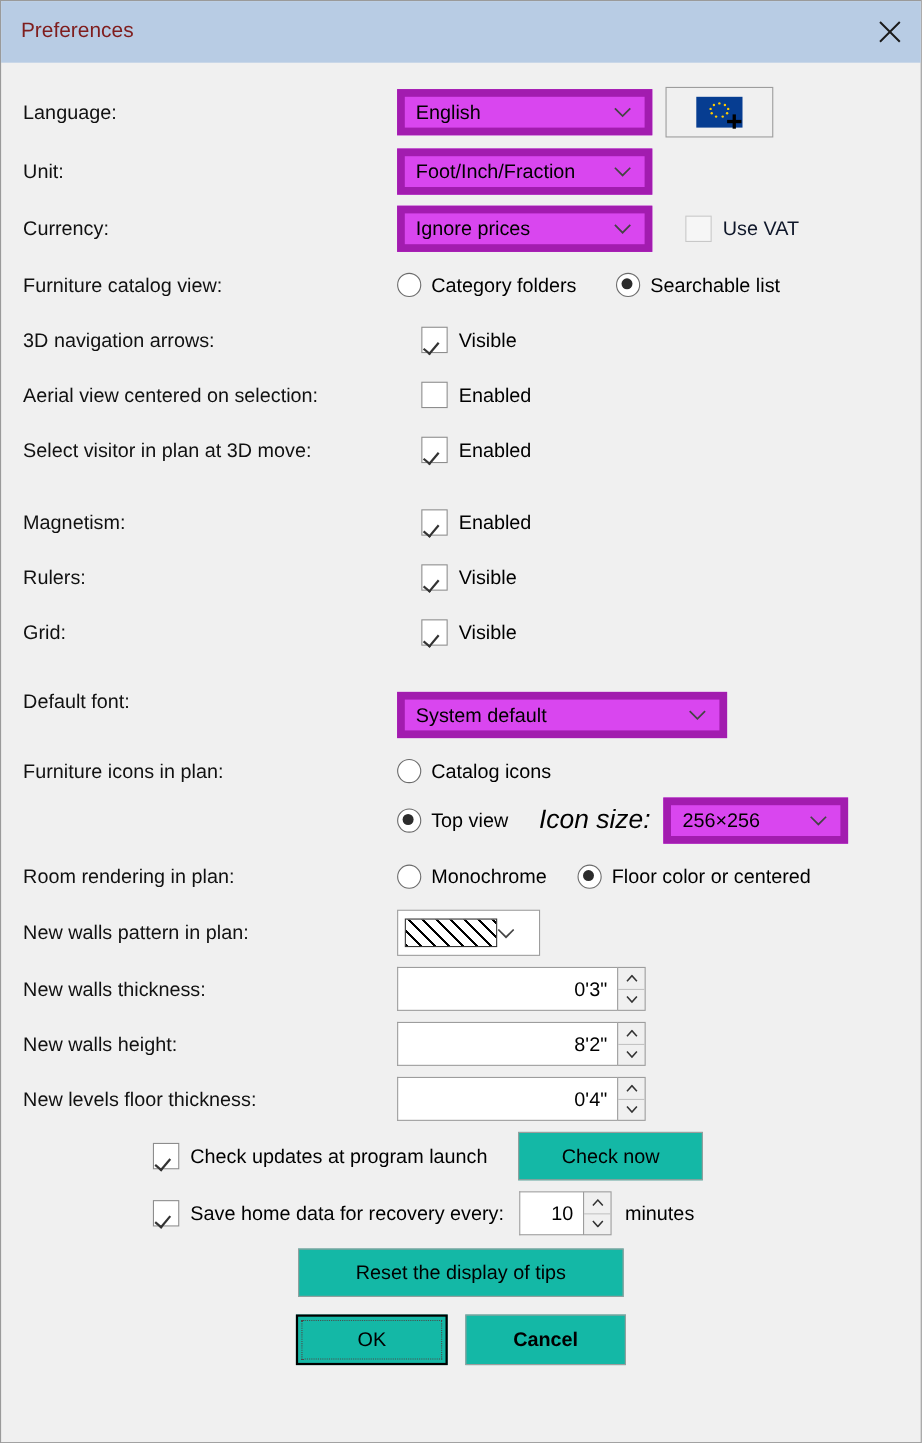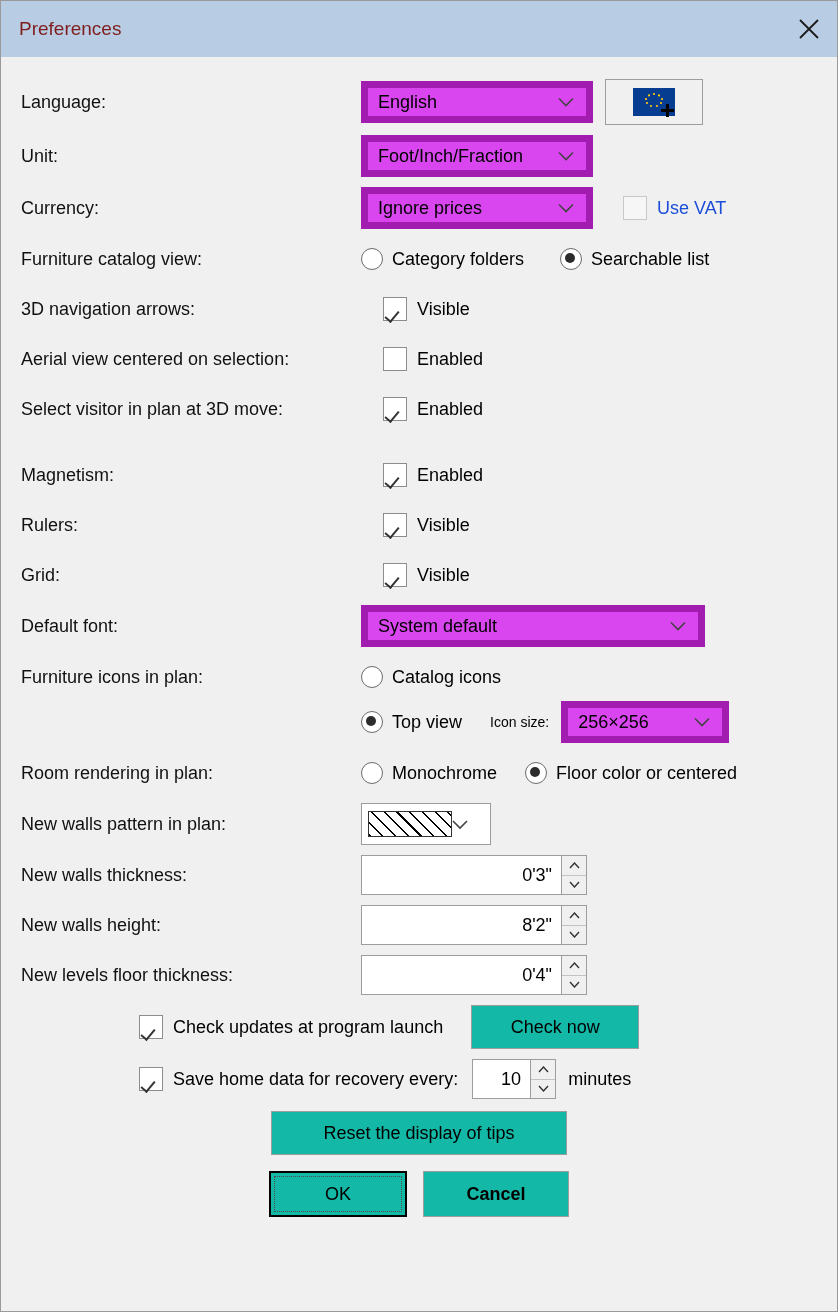--- a/index.html
+++ b/index.html
@@ -78,21 +78,21 @@
     font-size: 18px;
     cursor: pointer;
   }
   .combo .arrow {
     position: absolute;
     right: 12px;
     top: 50%;
     transform: translateY(-50%);
   }
   .combo-w230 { width: 232px; }
-  .combo-w320 { width: 344px; }
+  .combo-w320 { width: 300px; margin-top: 24px; }
   .combo-w165 { width: 168px; }
 
   
   .flag-btn {
     width: 98px;
     height: 46px;
     margin-left: 12px;
     border: 1px solid #9d9d9d;
     background: #f0f0f0;
     display: flex;
@@ -150,21 +150,21 @@
     height: 12px;
     border-right: 2.4px solid #333;
     border-bottom: 2.4px solid #333;
     transform: rotate(40deg);
   }
   .cb.disabled { border-color: #c8c8c8; background: #f6f6f6; }
   .cb-label {
     margin-left: 10px;
     font-size: 18px;
   }
-  .cb-label.disabled { color: #1d4ed8; }
+  .cb-label.disabled { color: #0f172a; }
 
   
   .radio-wrap {
     display: flex;
     align-items: center;
     cursor: pointer;
   }
   .rb {
     width: 22px;
     height: 22px;
@@ -453,21 +453,21 @@
         <span class="rb"></span>
         <span class="rb-label">Catalog icons</span>
       </div>
     </div>
     <div class="row">
       <div class="label"></div>
       <div class="radio-wrap">
         <span class="rb checked"></span>
         <span class="rb-label">Top view</span>
       </div>
-      <div style="margin-left:28px;font-size:14px;">Icon size:</div>
+      <div style="margin-left:28px;font-size:24px;font-style:italic;">Icon size:</div>
       <div class="combo combo-w165" style="margin-left:12px;">
         <span>256×256</span>
         <span class="arrow">
           <svg width="16" height="10" viewBox="0 0 16 10">
               <path d="M1 1 L8 8 L15 1" stroke="#444" stroke-width="1.6" fill="none"></path>
             </svg>
         </span>
       </div>
     </div>
 

